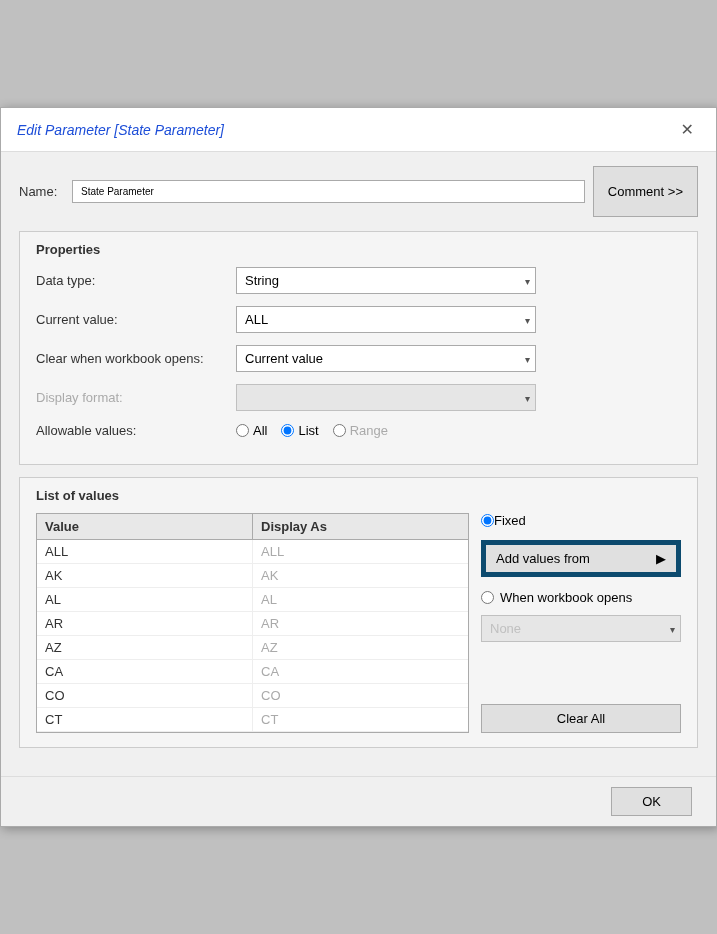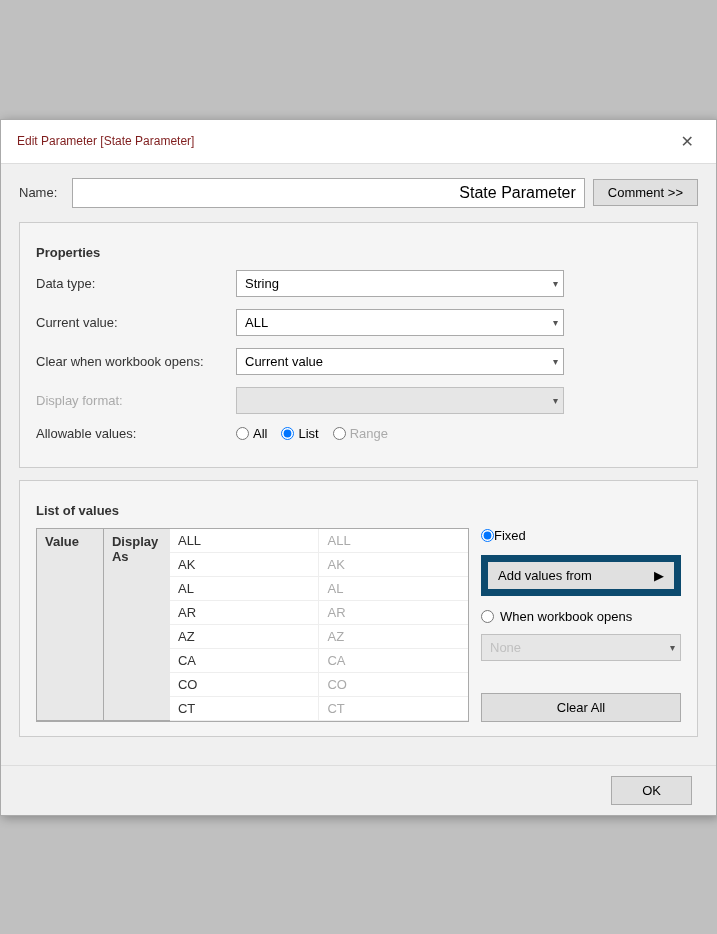--- a/index.html
+++ b/index.html
@@ -20,22 +20,23 @@
     }
     .title-bar {
       background: #fff;
       padding: 10px 16px;
       display: flex;
       align-items: center;
       justify-content: space-between;
       border-bottom: 1px solid #ddd;
     }
     .title-text {
-      color: #7f1d1d;
-      font-size: 12px;
+      color: #1d4ed8;
+      font-size: 14px;
+      font-style: italic;
     }
     .close-btn {
       background: none;
       border: none;
       font-size: 16px;
       cursor: pointer;
       color: #555;
       padding: 2px 6px;
     }
     .content {
@@ -48,57 +49,55 @@
       gap: 8px;
     }
     .name-label {
       color: #333;
       min-width: 45px;
     }
     .name-input {
       flex: 1;
       border: 1px solid #aaa;
       padding: 5px 8px;
-      font-size: 16px;
+      font-size: 10px;
       background: #fff;
-      text-align: right;
     }
     .comment-btn {
       background: #e0e0e0;
       border: 1px solid #aaa;
-      padding: 5px 14px;
+      padding: 17px 14px;
       cursor: pointer;
       font-size: 13px;
       white-space: nowrap;
     }
     .properties-section {
       border: 1px solid #ccc;
       background: #f5f5f5;
       padding: 10px 16px 14px;
       margin-bottom: 12px;
     }
     .section-title {
       font-weight: 600;
       margin-bottom: 10px;
       color: #333;
-      margin-top: 12px;
     }
     .prop-row {
       display: flex;
       align-items: center;
       margin-bottom: 12px;
     }
     .prop-label {
       min-width: 200px;
       color: #333;
     }
     .prop-label.disabled { color: #aaa; }
     .select-wrapper {
       position: relative;
-      width: 328px;
+      width: 300px;
     }
     .prop-select {
       width: 100%;
       padding: 5px 28px 5px 8px;
       border: 1px solid #aaa;
       background: #fff;
       font-size: 13px;
       appearance: none;
       cursor: pointer;
     }
@@ -139,21 +138,21 @@
     .list-body {
       display: flex;
       gap: 12px;
     }
     .list-table-wrapper {
       flex: 1;
       border: 1px solid #aaa;
       background: #fff;
       overflow: hidden;
       display: flex;
-      flex-direction: row;
+      flex-direction: column;
       max-height: 310px;
     }
     .list-header {
       display: flex;
       background: #e8e8e8;
       border-bottom: 1px solid #aaa;
     }
     .list-header-cell {
       padding: 5px 8px;
       font-weight: 600;
@@ -185,21 +184,21 @@
       gap: 8px;
     }
     .fixed-radio-row {
       display: flex;
       align-items: center;
       gap: 0;
       margin-bottom: 4px;
     }
     .add-values-btn {
       background: #e0e0e0;
-      border: 7px solid #0c4a6e;
+      border: 5px solid #0c4a6e;
       padding: 6px 10px;
       cursor: pointer;
       font-size: 13px;
       display: flex;
       align-items: center;
       justify-content: space-between;
       width: 100%;
     }
     .workbook-radio-row {
       display: flex;

